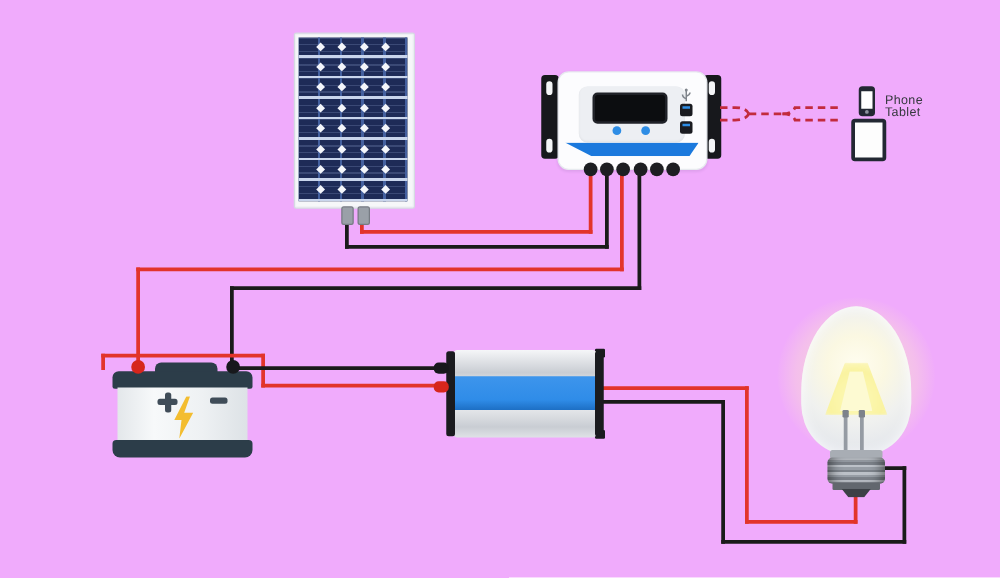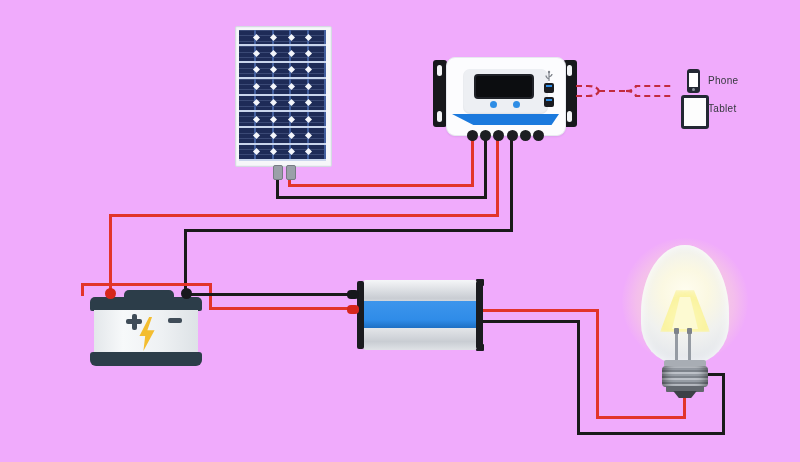--- a/index.html
+++ b/index.html
@@ -209,21 +209,21 @@
       <path d="M56 15 Q64 15 66 20 H102"></path>
     </g>
   </svg>
 
   <div id="phone" class="abs">
     <div class="screen"></div>
     <div class="home"></div>
   </div>
   <div class="dev-label" style="left:708px;top:75px">Phone</div>
   <div id="tablet" class="abs"></div>
-  <div class="dev-label" style="left:708px;top:103px">Tablet</div>
+  <div class="dev-label" style="left:708px;top:85px">Tablet</div>
 
   <div class="batt-dark" style="left:124px;top:290px;width:50px;height:12px;border-radius:5px"></div>
   <div class="batt-dark" style="left:90px;top:297px;width:112px;height:14px;border-radius:5px 5px 2px 2px"></div>
   <div id="batt-body" class="abs"></div>
   <div class="batt-dark" style="left:90px;top:352px;width:112px;height:14px;border-radius:3px 3px 6px 6px"></div>
   <div class="batt-sign" style="left:126px;top:319px;width:16px;height:5px"></div>
   <div class="batt-sign" style="left:131.5px;top:313.5px;width:5px;height:16px"></div>
   <div class="batt-sign" style="left:168px;top:318px;width:14px;height:5px"></div>
   <div id="bolt" class="abs"></div>
   <div class="batt-term" style="left:105px;background:#d6261c"></div>

